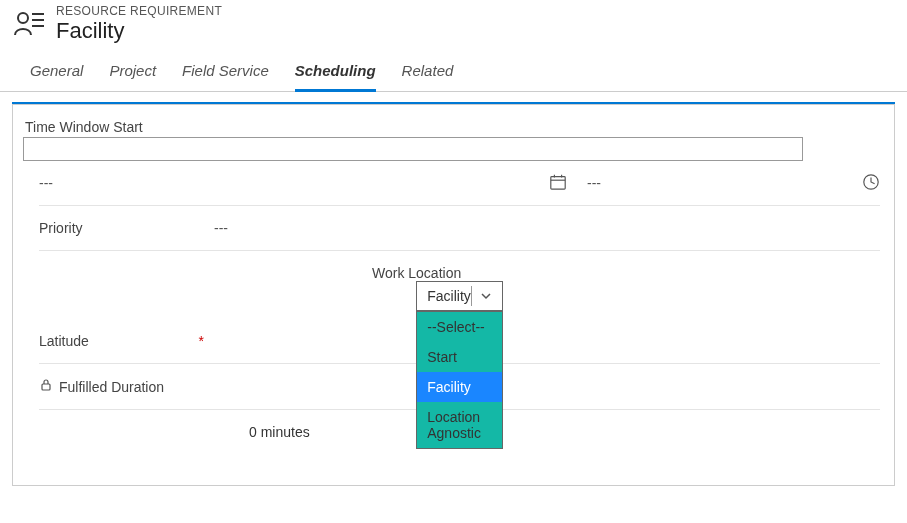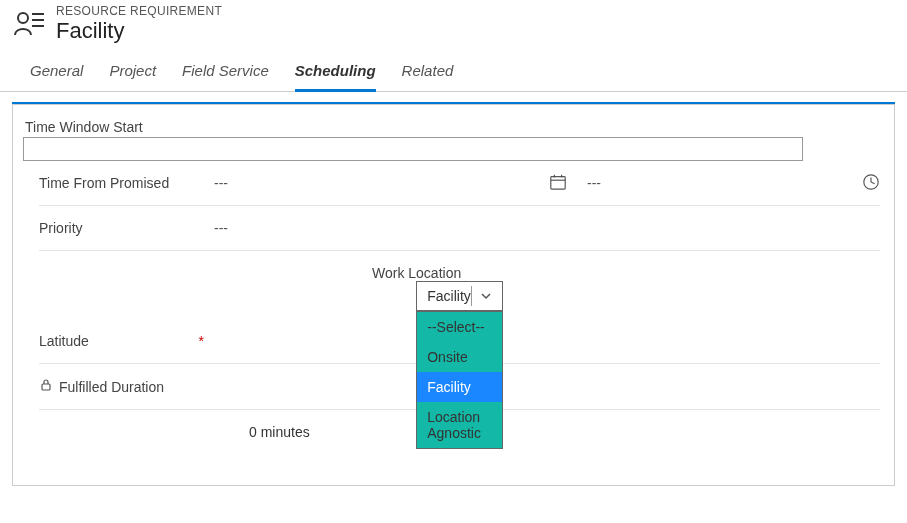--- a/index.html
+++ b/index.html
@@ -207,21 +207,20 @@
 <div class="blue-line"></div>
 
 <div class="form">
 
   <div>
     <div class="tw-label">Time Window Start</div>
     <input class="tw-input" type="text" value="" style="">
   </div>
 
   <div class="row">
-    <div class="label">Time From Promised</div>
     <div class="dashes">---</div>
     <div class="cal-wrap">
       <span>
         <svg class="cal-icon" viewBox="0 0 20 20" stroke="currentColor" stroke-width="1.3" fill="none">
           <rect x="2" y="4" width="16" height="14" rx="1"></rect>
           <line x1="2" y1="8" x2="18" y2="8"></line>
           <line x1="6" y1="2" x2="6" y2="5"></line>
           <line x1="14" y1="2" x2="14" y2="5"></line>
           <line x1="6" y1="11" x2="6" y2="11"></line>
           <line x1="10" y1="11" x2="10" y2="11"></line>
@@ -253,21 +252,21 @@
       <div class="select-display">
         <span>Facility</span>
         <span class="chev-wrap">
           <svg class="chev" viewBox="0 0 12 12" stroke="currentColor" stroke-width="1.5" fill="none">
             <path d="M2 4 L6 8 L10 4"></path>
           </svg>
         </span>
       </div>
       <div class="dropdown">
         <div class="opt">--Select--</div>
-        <div class="opt">Onsite</div>
+        <div class="opt">Start</div>
         <div class="opt sel">Facility</div>
         <div class="opt">Location Agnostic</div>
       </div>
     </div>
   </div>
 
   <div class="row">
     <div class="label">
       <span>Latitude</span>
       <span class="req">*</span>

